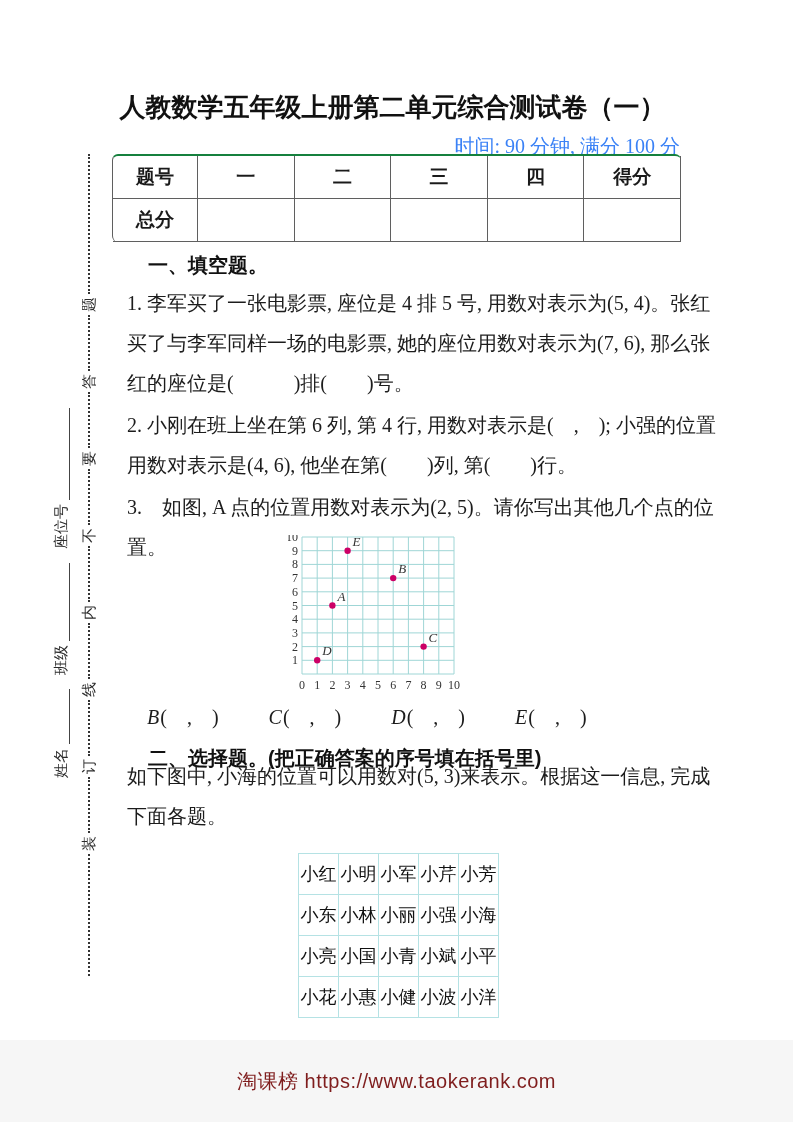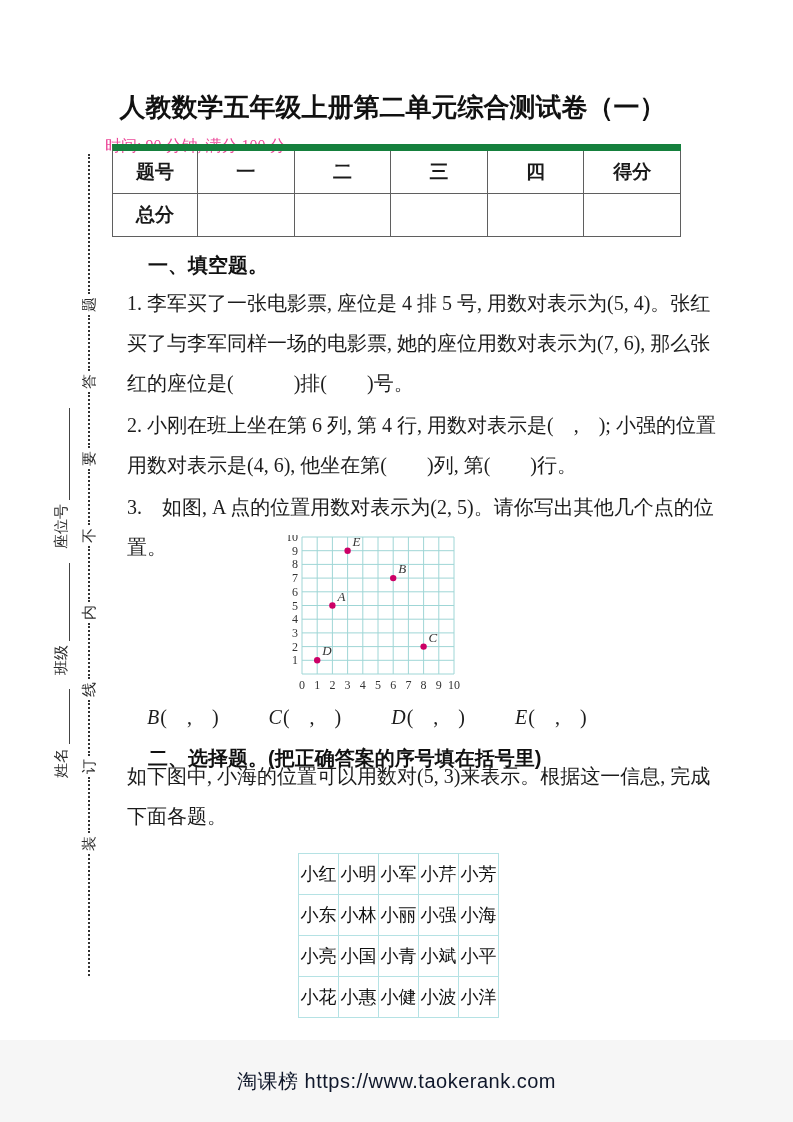--- a/index.html
+++ b/index.html
@@ -33,30 +33,30 @@
   .dots { height: 0; border-top: 2px dotted #333; flex: 0 0 auto; }
 
   
   .title {
     position: absolute; left: 105px; top: 92px; width: 575px;
     margin: 0; text-align: center;
     font-size: 26px; line-height: 32px; font-weight: bold; color: #111;
   }
   .subtitle {
     position: absolute; left: 105px; top: 136px; width: 575px;
-    text-align: left; font-size: 16px; line-height: 20px; color: #ec4899;
+    text-align: right; font-size: 20px; line-height: 20px; color: #3b82f6;
   }
 
   
   .score-table {
-    position: absolute; left: 112px; top: 144px; width: 568px;
+    position: absolute; left: 112px; top: 154px; width: 568px;
     display: grid;
     grid-template-columns: 85px repeat(5, 1fr);
     grid-auto-rows: 43px;
-    border-top: 7px solid #15803d; border-left: 1px solid #5f5f5f;
+    border-top: 2px solid #15803d; border-left: 1px solid #5f5f5f; border-radius: 6px;
   }
   .score-cell {
     border-right: 1px solid #5f5f5f; border-bottom: 1px solid #5f5f5f;
     display: flex; align-items: center; justify-content: center;
     font-size: 19px; font-weight: bold; color: #1a1a1a;
   }
 
   
   .heading {
     position: absolute; left: 105px; width: 580px;
@@ -91,21 +91,21 @@
   }
 
   
   .footer-band {
     position: absolute; left: 0; top: 1040px; width: 793px; height: 82px;
     background: #f6f6f6;
     display: flex; align-items: center; justify-content: center;
   }
   .watermark {
     font-family: "Liberation Sans", "DejaVu Sans", sans-serif;
-    font-size: 20px; color: #0f172a; letter-spacing: 0.5px;
+    font-size: 20px; color: #7f1d1d; letter-spacing: 0.5px;
   }
 </style>
 </head>
 <body>
 
 <div class="page">
 
   <div class="side-fields" id="side-fields">
       <span class="fld-label">姓名</span>
       <span class="fld-line" style="width: 55px;"></span>

